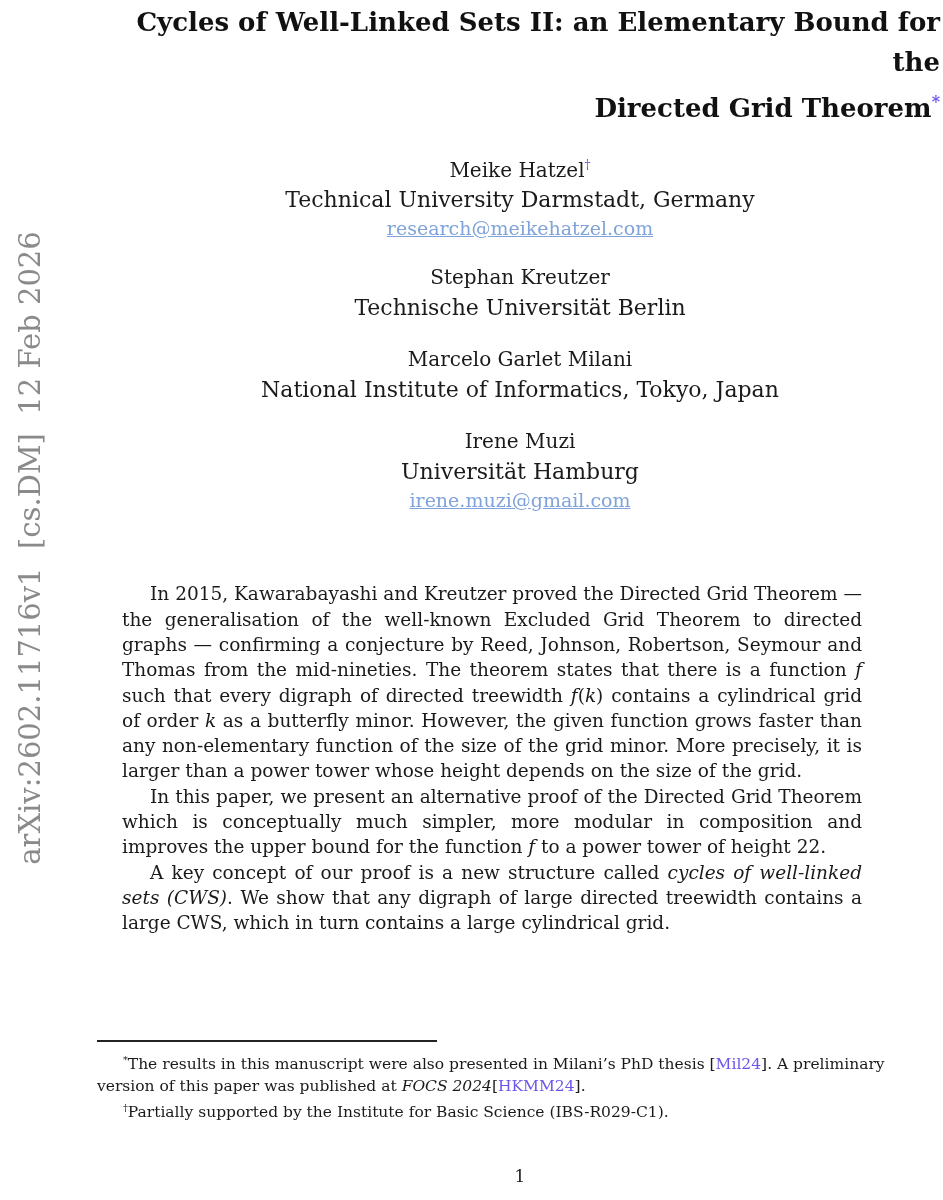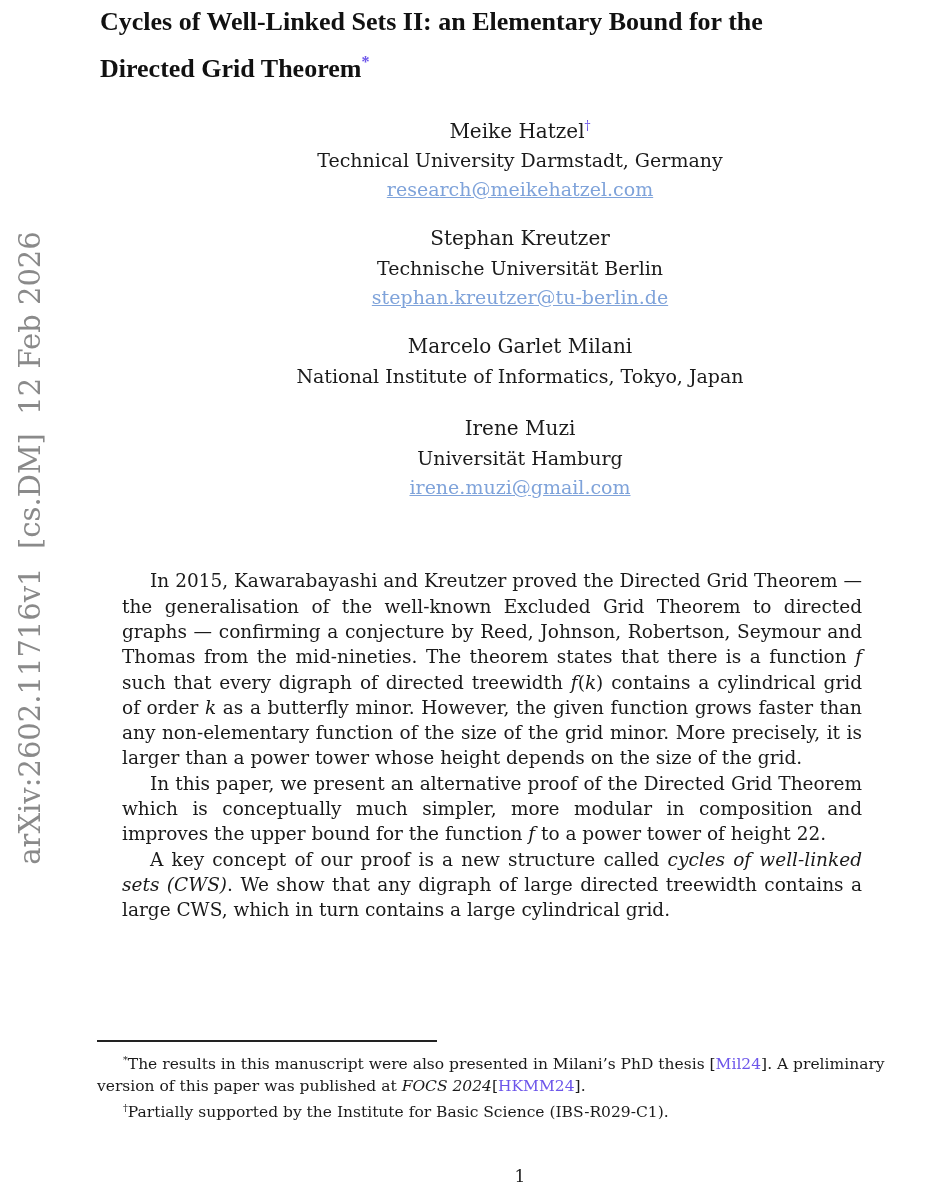--- a/index.html
+++ b/index.html
@@ -13,34 +13,33 @@
     -webkit-font-smoothing: antialiased;
   }
   .content-col {
     position: absolute;
     left: 100px; top: 0;
     width: 840px;
   }
   
   .title {
     margin-top: 2px;
-    text-align: left;
+    text-align: right;
     font-size: 26px;
     line-height: 40px;
     color: #111;
-    font-family: Liberation Serif, serif;
   }
   .title .tline { display: block; }
   .title sup { font-size: 16px; }
   
   .authors { margin-top: 22px; text-align: center; }
   .author { margin-bottom: 21px; }
   .author .name  { font-size: 20px; line-height: 30px; }
   .author .name sup { font-size: 12px; }
-  .author .affil { font-size: 19px; line-height: 31px; }
+  .author .affil { font-size: 22px; line-height: 31px; }
   .author .email { font-size: 19px; line-height: 26px; text-decoration: underline; }
   
   .abstract {
     margin: 68px 50px 0 22px;
     width: 740px;
     font-size: 18.5px;
     line-height: 25.3px;
     text-align: justify;
   }
   .abstract p { margin: 0; text-indent: 28px; }
@@ -105,21 +104,20 @@
 
     <div class="author">
       <div class="name"><span>Meike Hatzel</span><sup class="purple">†</sup></div>
       <div class="affil">Technical University Darmstadt, Germany</div>
       <div class="email blue">research@meikehatzel.com</div>
     </div>
 
     <div class="author">
       <div class="name">Stephan Kreutzer</div>
       <div class="affil">Technische Universität Berlin</div>
-      <div class="email blue">stephan.kreutzer@tu-berlin.de</div>
     </div>
 
     <div class="author">
       <div class="name">Marcelo Garlet Milani</div>
       <div class="affil">National Institute of Informatics, Tokyo, Japan</div>
     </div>
 
     <div class="author">
       <div class="name">Irene Muzi</div>
       <div class="affil">Universität Hamburg</div>

